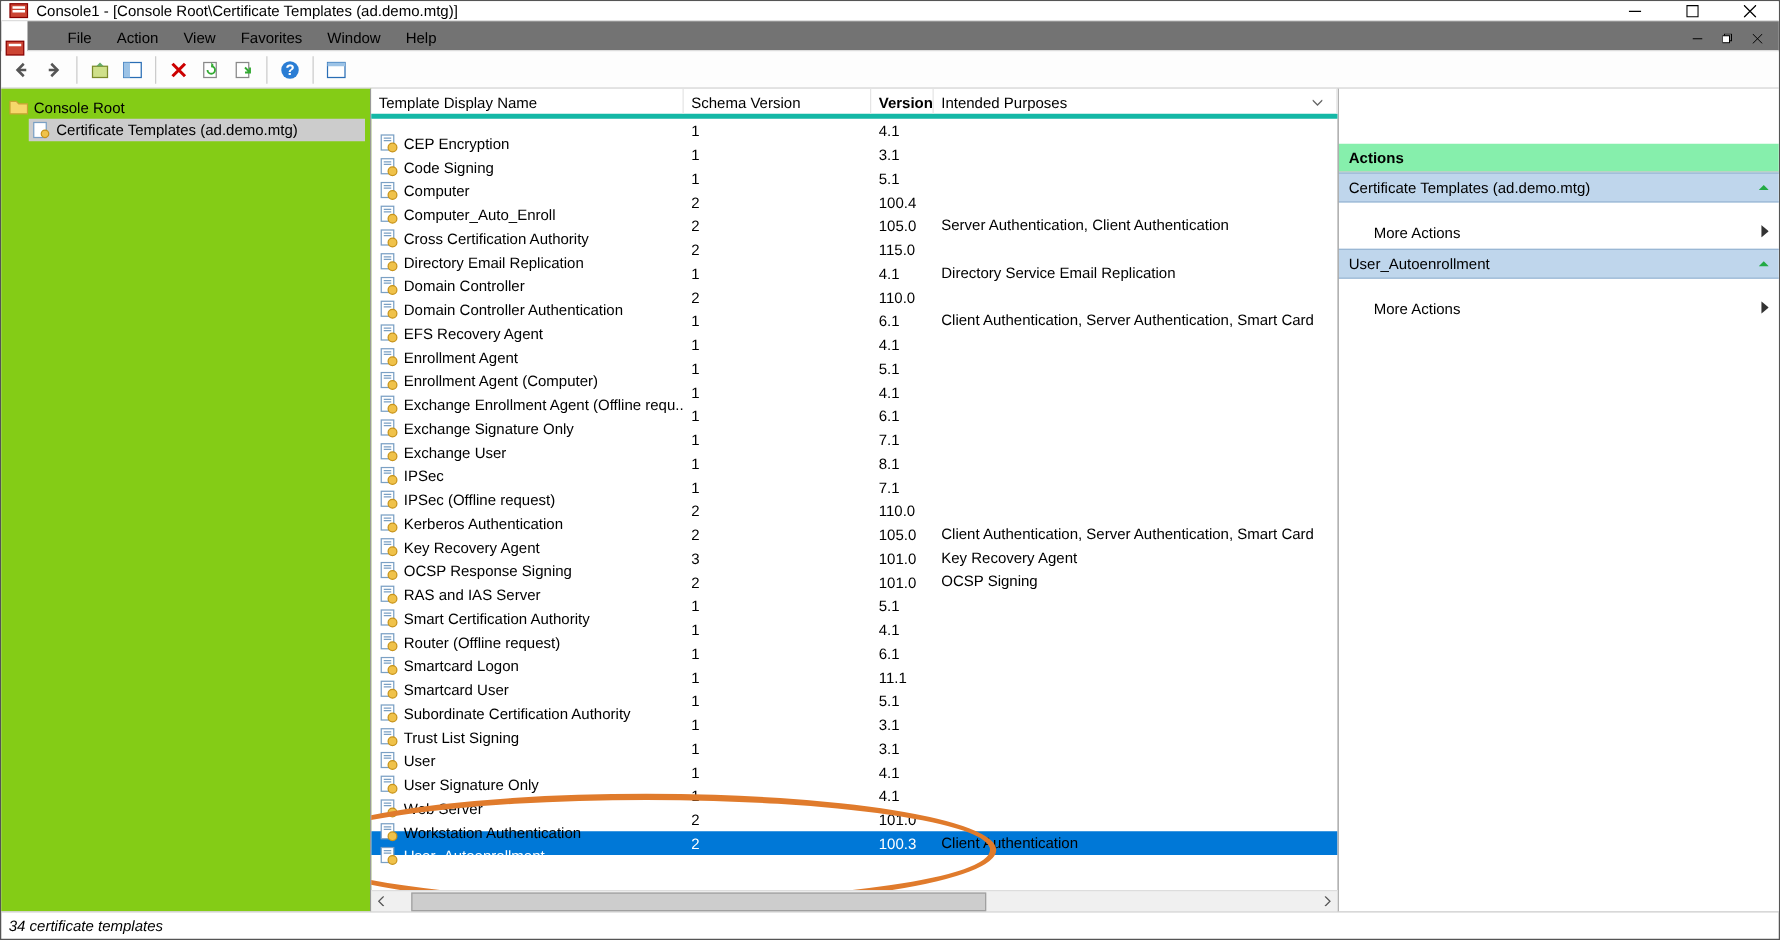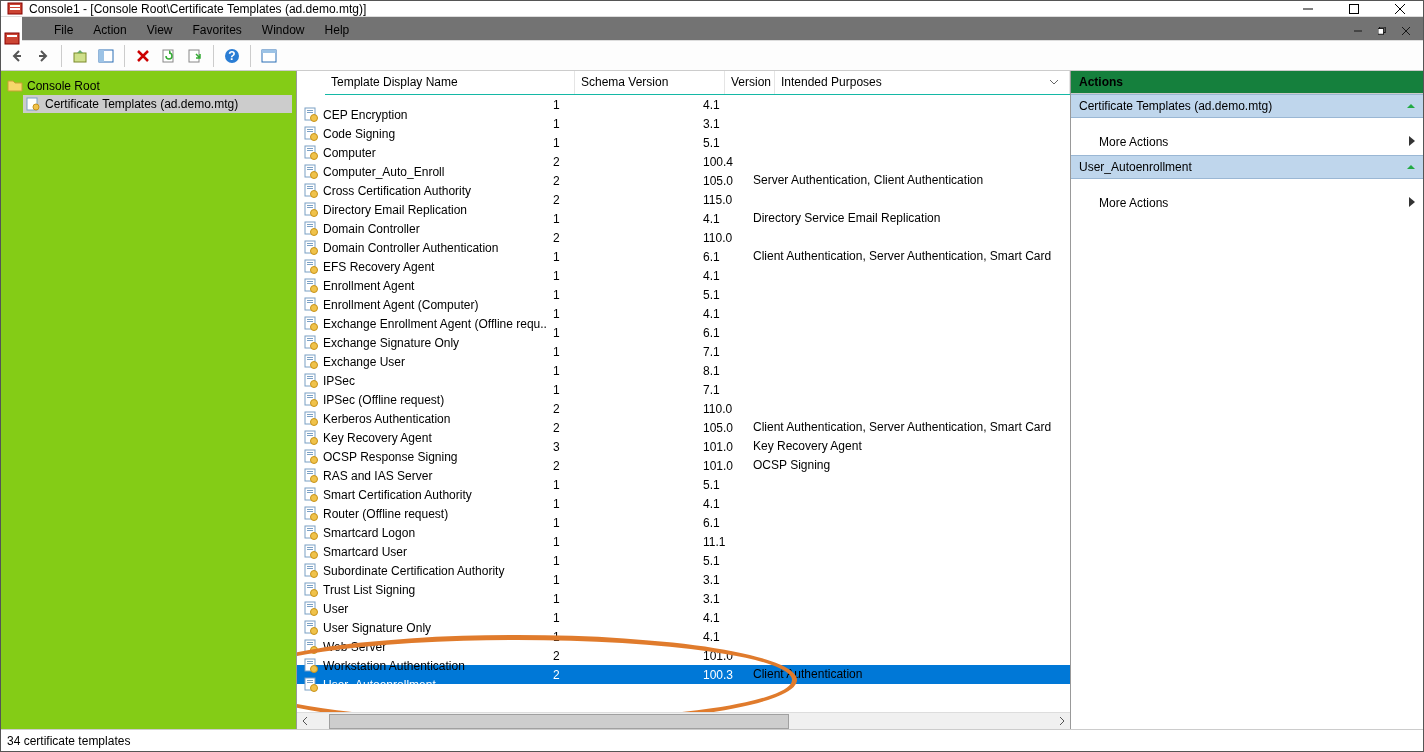--- a/index.html
+++ b/index.html
@@ -15,38 +15,38 @@
   .child-controls { display:flex; align-items:center; margin-left:auto; padding-right:6px; gap:2px;}
   .child-btn { width:22px; height:18px; display:flex; align-items:center; justify-content:center; border:1px solid transparent;}
   .toolbar { display: flex; align-items: center; height: 30px; background: #fdfdfd; border-bottom: 1px solid #ccc; padding: 0 4px; gap: 2px; }
   .tb-btn { width: 24px; height: 24px; display: flex; align-items: center; justify-content: center; border: 1px solid transparent; border-radius: 2px; }
   .tb-sep { width:1px; height:22px; background:#ccc; margin:0 4px; }
   .panes { flex: 1; display: flex; min-height: 0; }
   .tree-pane { width: 296px; border-right: 1px solid #999; padding: 6px 4px; background:#84cc16; overflow:auto;}
   .tree-node { display:flex; align-items:center; gap:4px; padding:1px 2px; }
   .tree-node.sel { background:#ccc; }
   .list-pane { flex:1; display:flex; flex-direction:column; min-width:0; border-right: 1px solid #999; position:relative;}
-  .list-header { display:flex; height:24px; border-bottom:1px solid #14b8a6; background:#fff;margin-left:28px; }
+  .list-header { display:flex; height:24px; border-bottom:4px solid #14b8a6; background:#fff; }
   .list-header .col { padding:4px 6px; border-right:1px solid #e5e5e5; overflow:hidden; white-space:nowrap;}
   .list-body { flex:1; overflow:hidden; position:relative;}
   .list-rows { position:absolute; inset:0; overflow:hidden;}
   .row { display:flex; height:19px; align-items:center; }
   .row .cell { padding:0 6px; overflow:hidden; white-space:nowrap; text-overflow:clip;}
   .row .c-name { display:flex; align-items:center; gap:4px;margin-top:20px;}
   .row.selected { background:#0078d7; color:#fff;}
   .hscroll { height:17px; border-top:1px solid #ddd; background:#f0f0f0; display:flex; align-items:center;}
   .hscroll .thumb { height:15px; background:#cdcdcd; border:1px solid #a0a0a0; margin-left:16px; width:460px;}
   .hscroll .arrow { width:16px; height:15px; display:flex; align-items:center; justify-content:center;}
   .sort-icon { position:absolute; right:12px; top:4px;}
   .actions-pane { width:352px; display:flex; flex-direction:column; background:#fff; }
-  .actions-title { background:#15803d; border-bottom:1px solid #ccc; padding:4px 8px; font-weight:600;}
+  .actions-title { background:#86efac; border-bottom:1px solid #ccc; padding:4px 8px; font-weight:600;margin-top:44px;}
   .actions-section-hdr { background:#bfd6ec; border-top:1px solid #9ab7d4; border-bottom:1px solid #9ab7d4; padding:4px 8px; display:flex; align-items:center; justify-content:space-between;}
   .actions-item { padding:17px 8px 6px 28px; display:flex; align-items:center; justify-content:space-between;}
-  .statusbar { height:22px; border-top:1px solid #ccc; display:flex; align-items:center; padding:0 6px; font-size:12px;}
-  .col-name{width:250px;} .col-schema{width:150px;} .col-ver{width:50px;} .col-purp{flex:1;}
+  .statusbar { height:22px; border-top:1px solid #ccc; display:flex; align-items:center; padding:0 6px; font-size:12px;font-style:italic;}
+  .col-name{width:250px;} .col-schema{width:150px;} .col-ver{width:50px;font-weight:bold;} .col-purp{flex:1;}
   .c-w-name{width:250px;} .c-w-schema{width:150px;} .c-w-ver{width:50px;} .c-w-purp{flex:1;margin-top:36px;}
   .tmpl-icon{width:16px;height:16px;flex:none;}
   .tmpl-icon svg{display:block;}
   .ellipse-annot { position:absolute; border:5px solid #e07b2c; border-radius:50%; pointer-events:none;}
   .tree-icon{width:16px;height:16px;}
   .menubar-icon { width:16px; height:16px; position:absolute; left:4px; top:31px;}
 </style>
 </head>
 <body>
 

